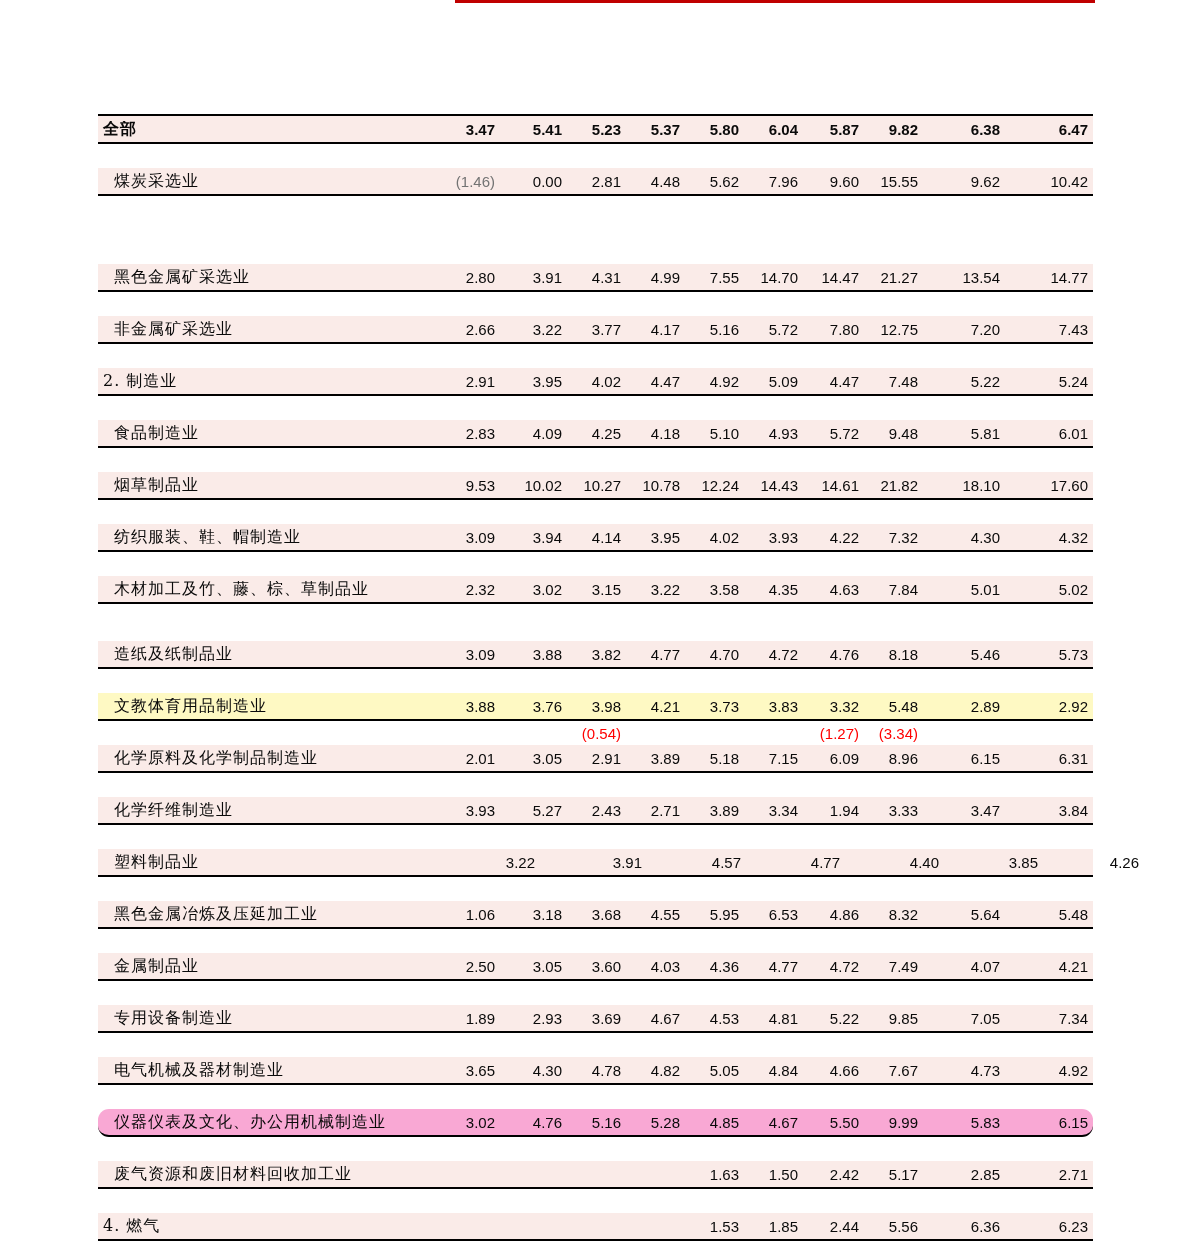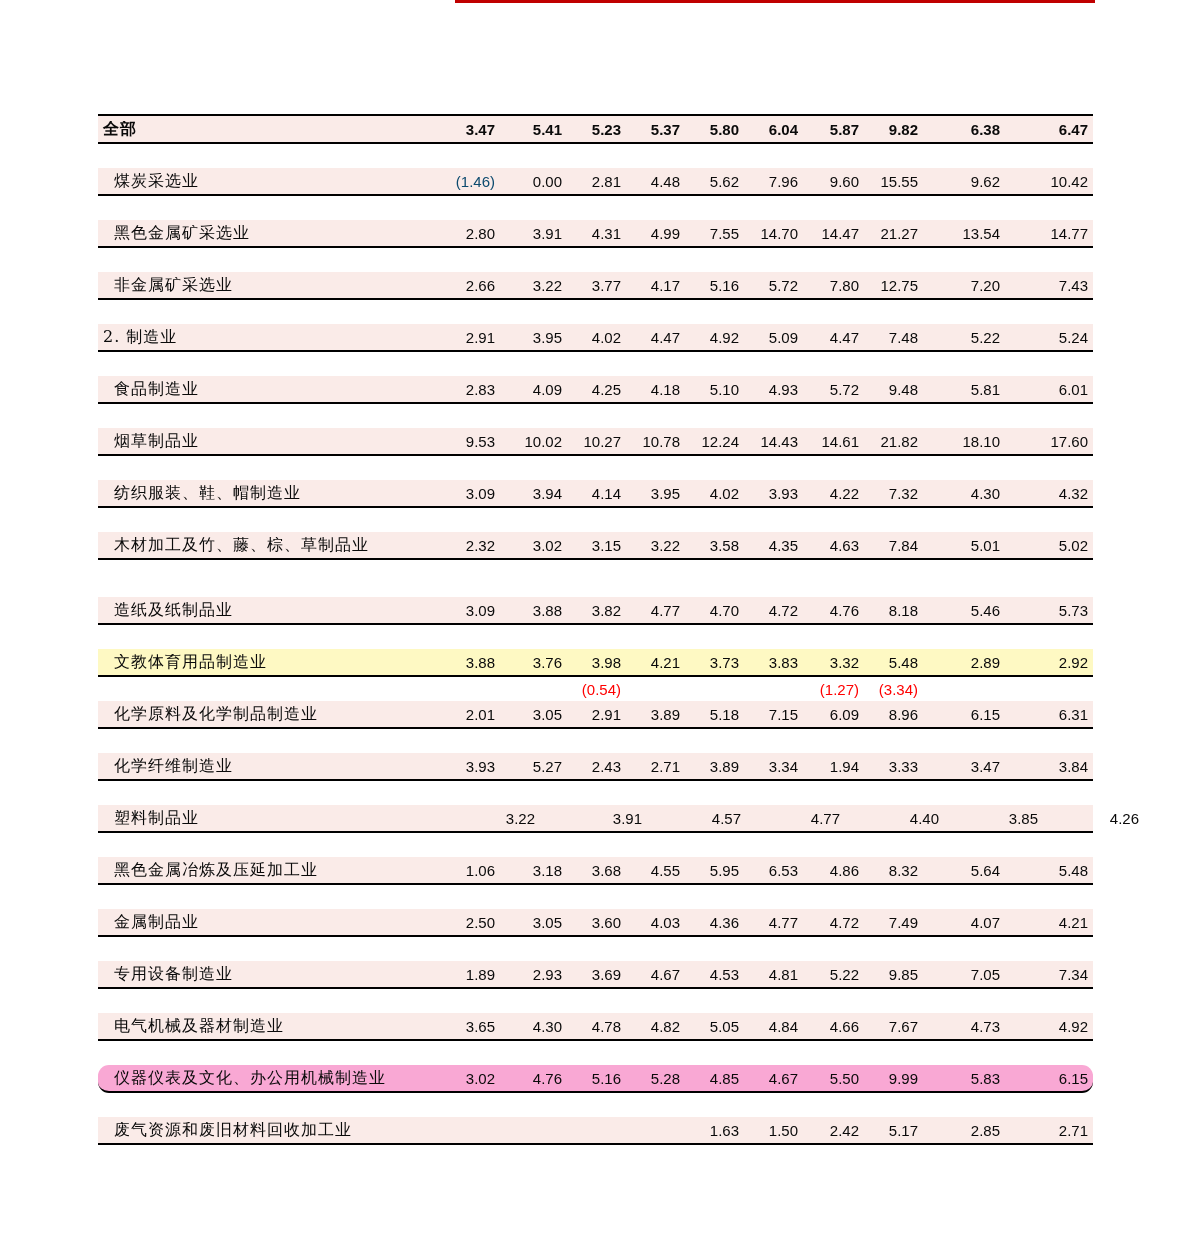--- a/index.html
+++ b/index.html
@@ -23,21 +23,21 @@
   .cell{font-size:15px;line-height:1;}
   .name{
     text-align:left;padding-left:16px;
     font-family:"DejaVu Serif","Liberation Serif",serif;
     font-size:16px;letter-spacing:1px;white-space:nowrap;overflow:hidden;
   }
   .lvl0 .name{padding-left:5px;}
   .num{text-align:right;font-family:"Liberation Sans",sans-serif;}
   .band .num:last-child,.gap .num:last-child{padding-right:5px;}
   .bold .cell{font-weight:bold;}
-  .neg{color:#0c4a6e;}
+  .neg{color:#737373;}
   .gap .num{color:#ff0000;font-size:15px;}
 </style>
 </head>
 <body style="background: rgb(255, 255, 255);">
 
 <div class="top-rule" style="background: rgb(192, 0, 0);"></div>
 <div class="table" id="industry-table">
     <div class="band lvl0 bold first" style="background: rgb(250, 235, 232); border-color: rgb(0, 0, 0);">
       <div class="cell name">全部</div>
       <div class="cell num">3.47</div>
@@ -83,21 +83,21 @@
       <div class="cell num"></div>
       <div class="cell num"></div>
       <div class="cell num"></div>
       <div class="cell num"></div>
       <div class="cell num"></div>
       <div class="cell num"></div>
       <div class="cell num"></div>
       <div class="cell num"></div>
       <div class="cell num"></div>
     </div>
-    <div class="band lvl1" style="background: rgb(250, 235, 232); border-color: rgb(0, 0, 0);">
+    <div class="band lvl1" style="background: rgb(250, 235, 232); border-color: rgb(0, 0, 0); margin-top: 44px;">
       <div class="cell name">黑色金属矿采选业</div>
       <div class="cell num">2.80</div>
       <div class="cell num">3.91</div>
       <div class="cell num">4.31</div>
       <div class="cell num">4.99</div>
       <div class="cell num">7.55</div>
       <div class="cell num">14.70</div>
       <div class="cell num">14.47</div>
       <div class="cell num">21.27</div>
       <div class="cell num">13.54</div>
@@ -551,13 +551,26 @@
       <div class="cell num"></div>
       <div class="cell num"></div>
       <div class="cell num"></div>
       <div class="cell num"></div>
       <div class="cell num"></div>
       <div class="cell num"></div>
       <div class="cell num"></div>
       <div class="cell num"></div>
       <div class="cell num"></div>
     </div>
+    <div class="band lvl0" style="background: rgb(250, 235, 232); border-color: rgb(0, 0, 0);">
+      <div class="cell name">4. 燃气</div>
+      <div class="cell num"></div>
+      <div class="cell num"></div>
+      <div class="cell num"></div>
+      <div class="cell num"></div>
+      <div class="cell num">1.53</div>
+      <div class="cell num">1.85</div>
+      <div class="cell num">2.44</div>
+      <div class="cell num">5.56</div>
+      <div class="cell num">6.36</div>
+      <div class="cell num">6.23</div>
+    </div>
   </div>
 
 </body></html>

